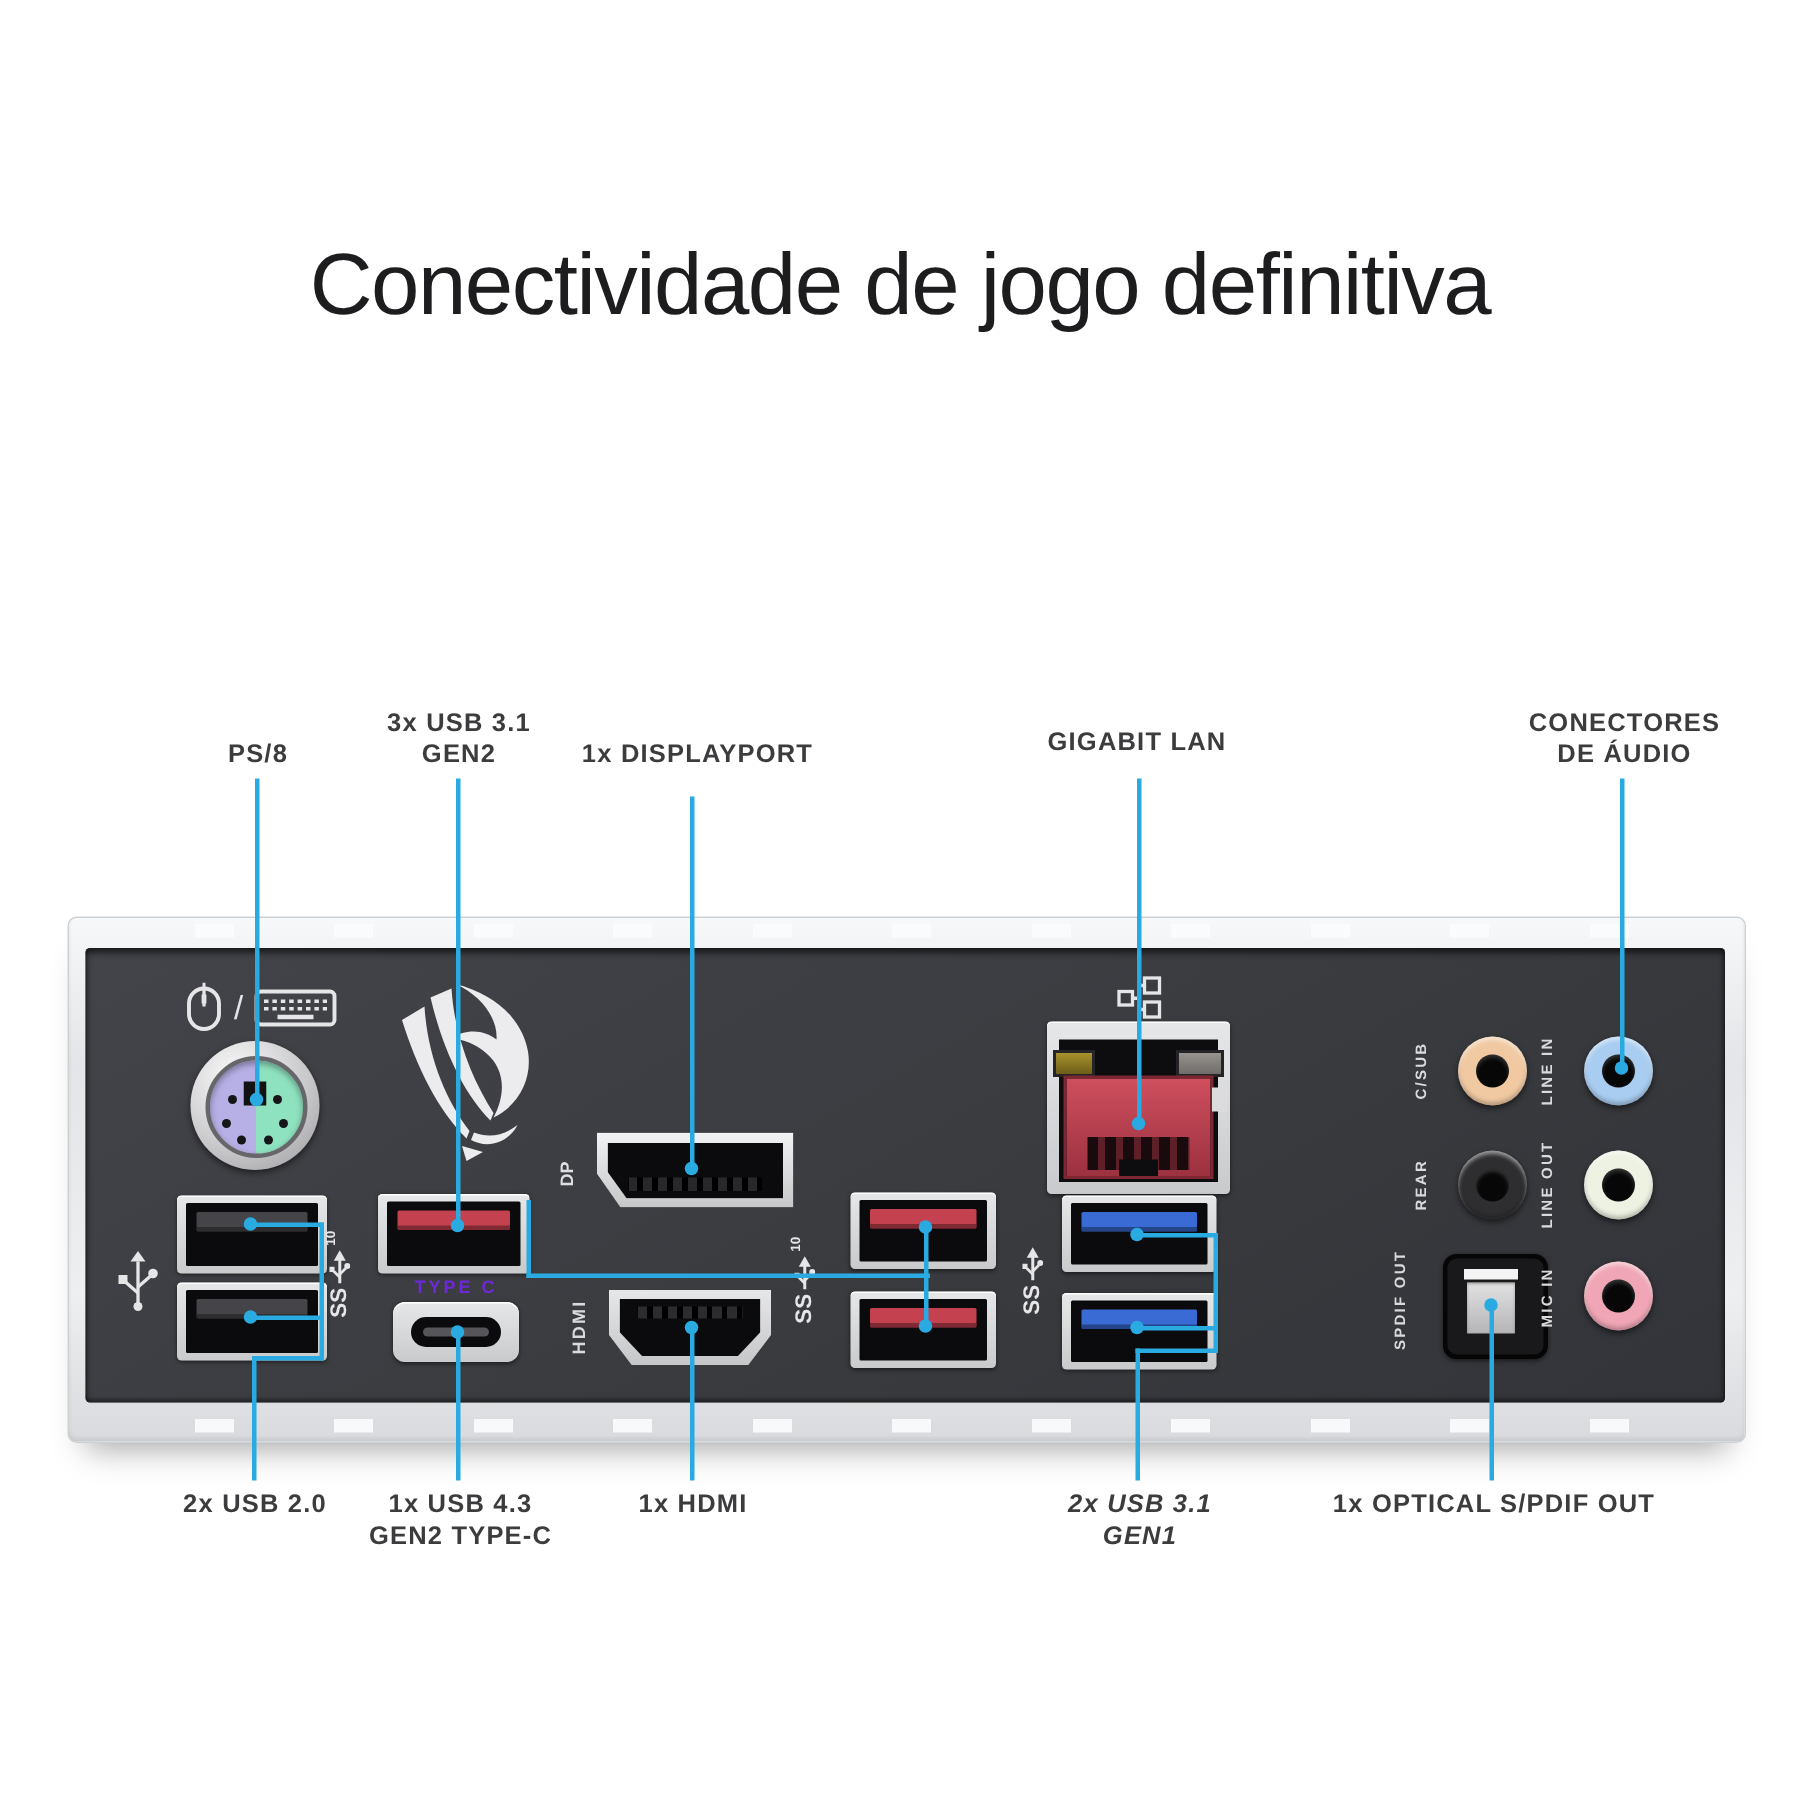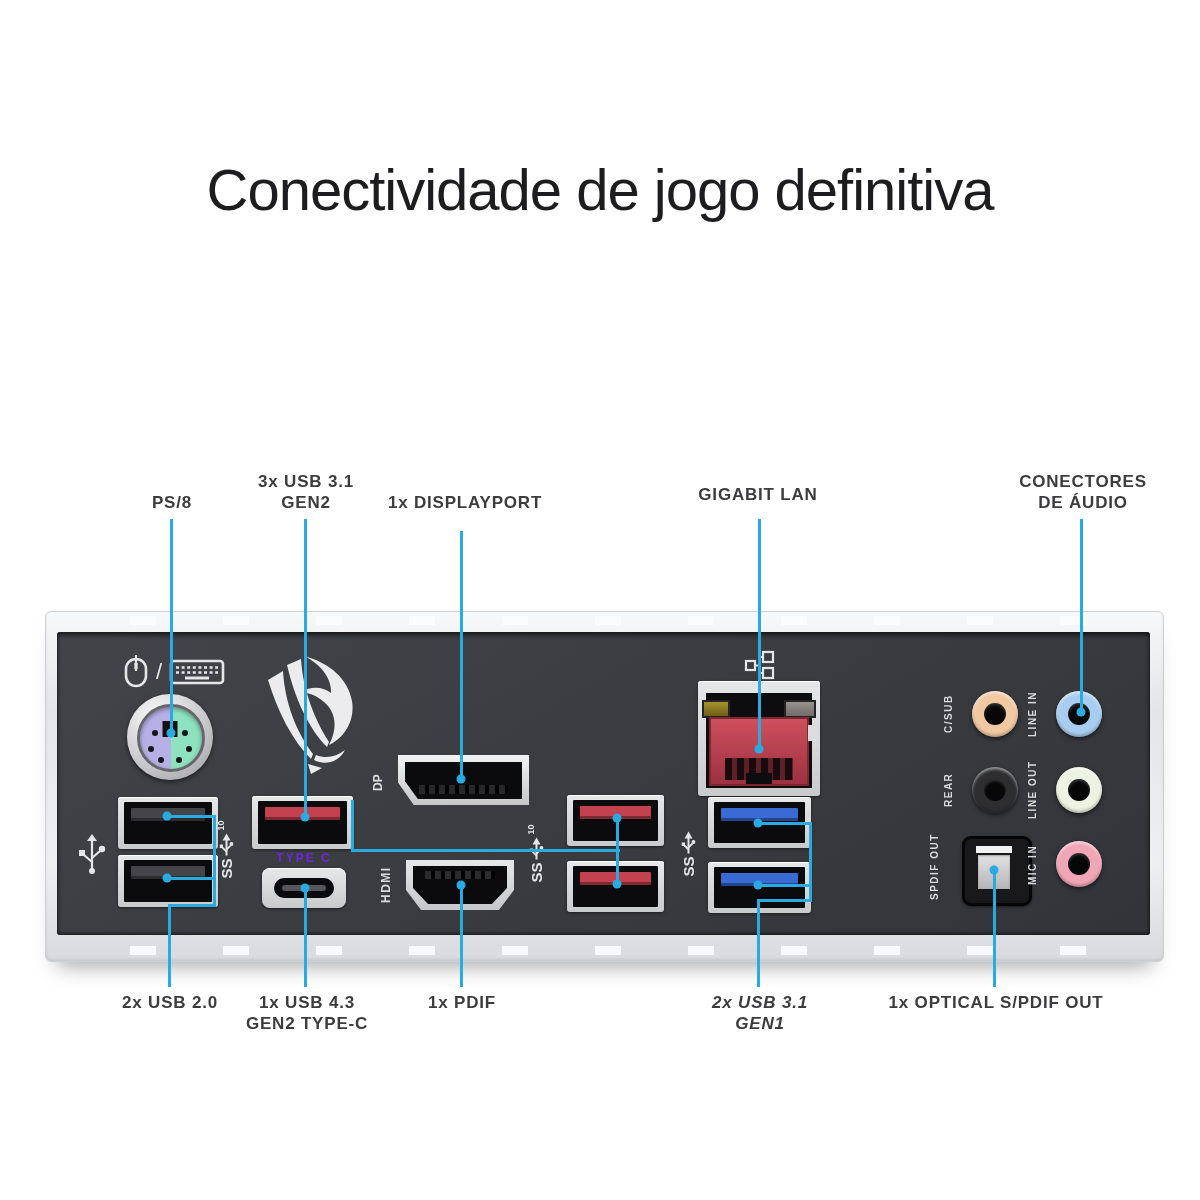--- a/index.html
+++ b/index.html
@@ -138,21 +138,21 @@
   <div class="lbl" style="left:1083px;top:471px;">
     <span>CONECTORES</span><br>
     <span>DE ÁUDIO</span>
   </div>
 
   <div class="lbl" style="left:170px;top:992px;">2x USB 2.0</div>
   <div class="lbl" style="left:307px;top:992px;">
     <span>1x USB 4.3</span><br>
     <span>GEN2 TYPE-C</span>
   </div>
-  <div class="lbl" style="left:462px;top:992px;">1x PDIF</div>
+  <div class="lbl" style="left:462px;top:992px;">1x HDMI</div>
   <div class="lbl" style="left:760px;top:992px;font-style:italic;">
     <span>2x USB 3.1</span><br>
     <span>GEN1</span>
   </div>
   <div class="lbl" style="left:996px;top:992px;">1x OPTICAL S/PDIF OUT</div>
 
   <div class="shield">
     <div class="shield-tabs" style="top:4px;"></div>
     <div class="shield-tabs" style="bottom:6px;"></div>
   </div>

